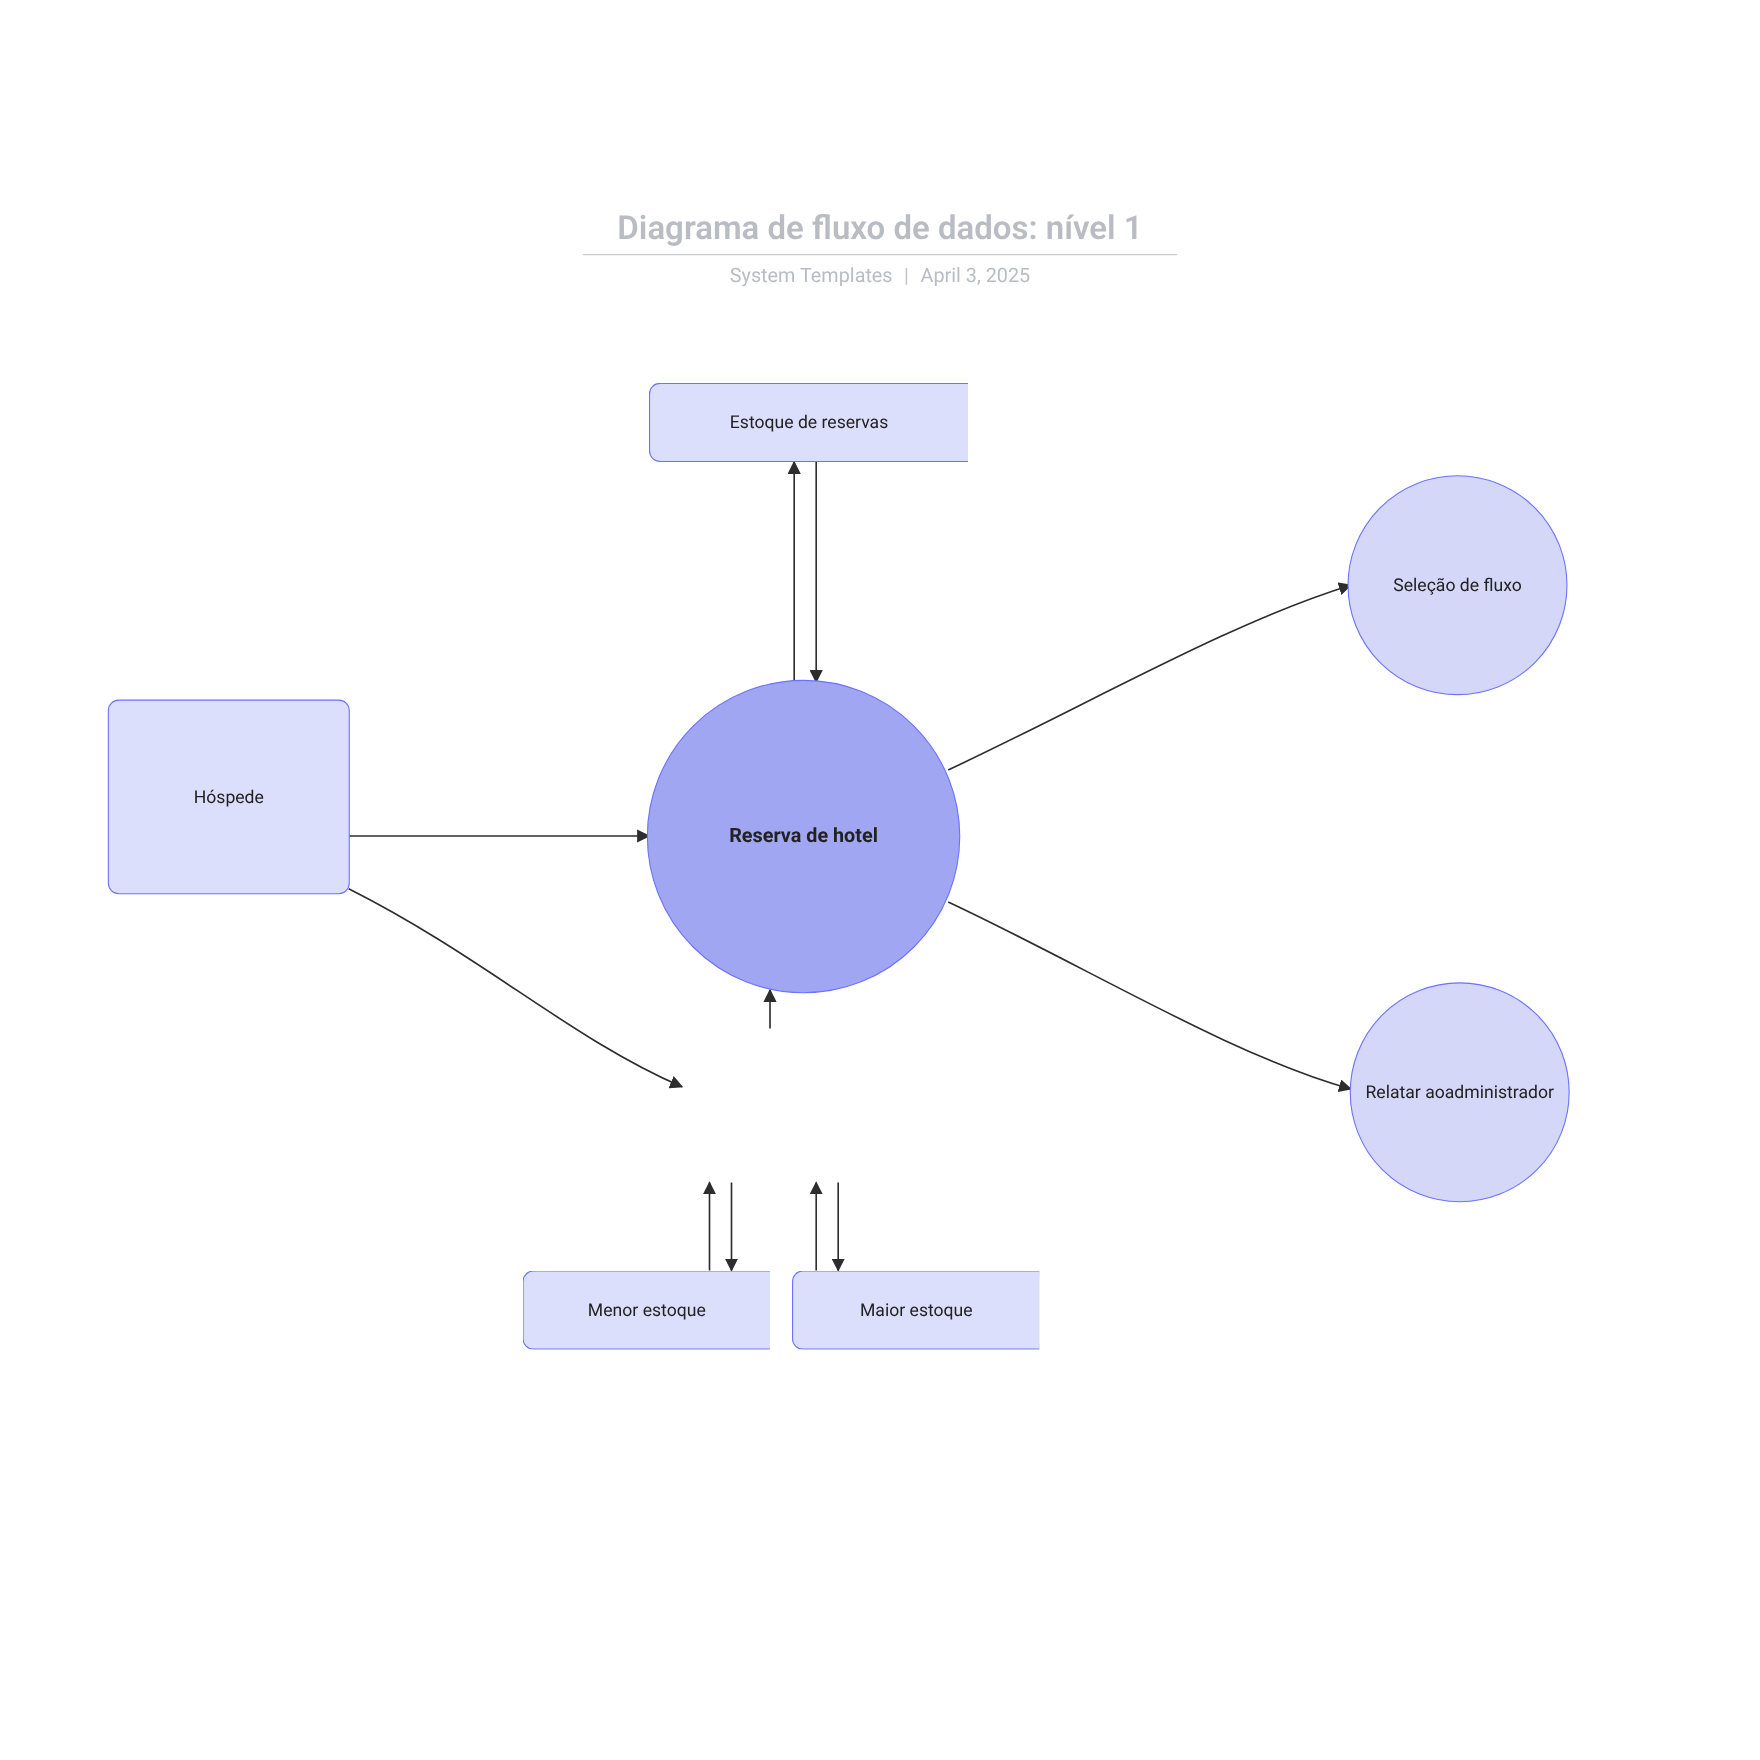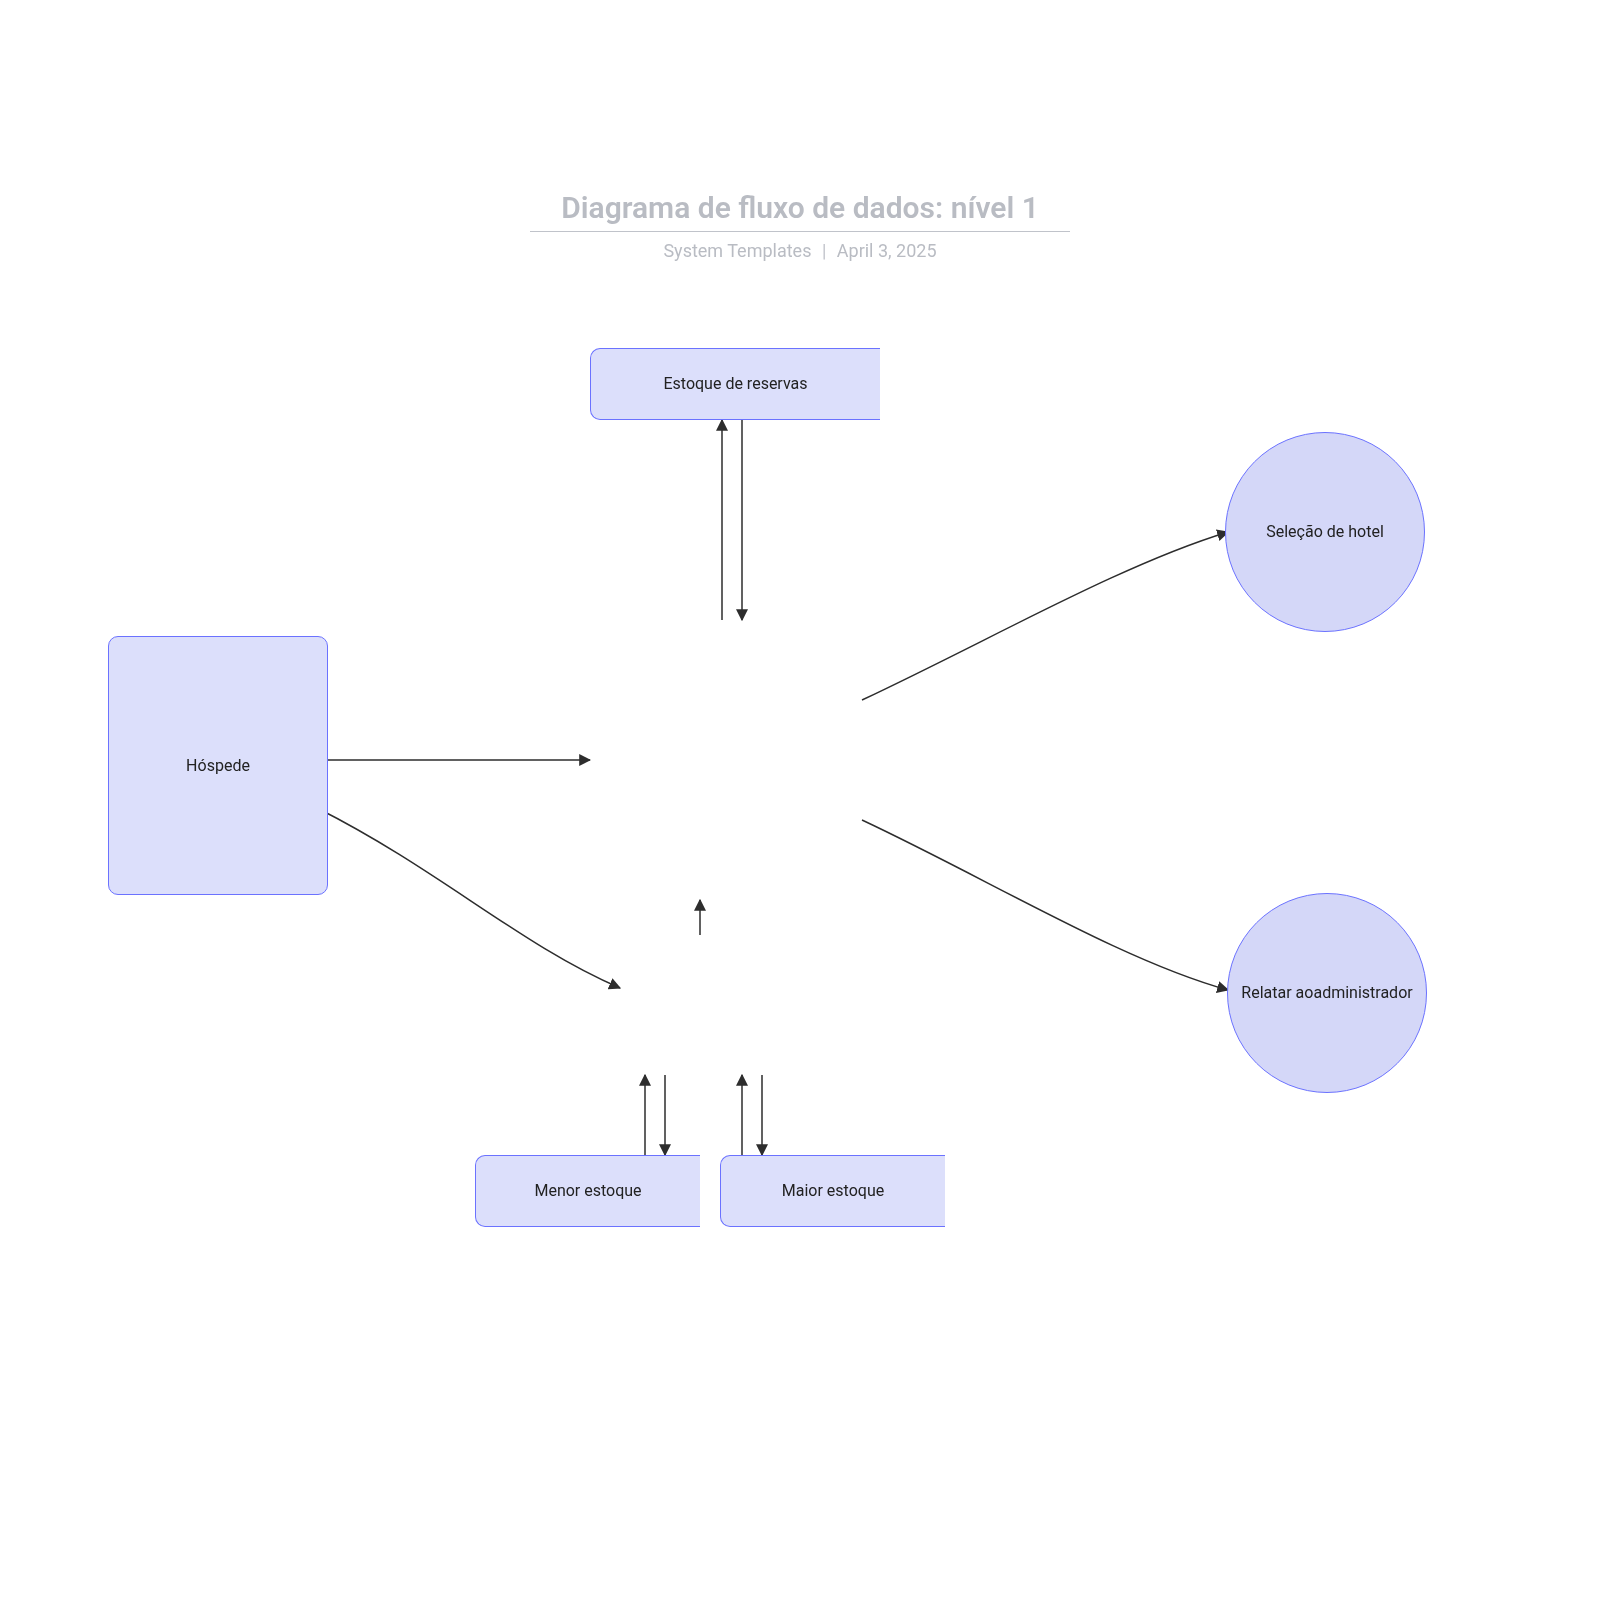--- a/index.html
+++ b/index.html
@@ -132,36 +132,39 @@
 
     <path d="M 862 700 C 990 640, 1120 565, 1228 532" stroke="#2d2d2d" stroke-width="1.5" fill="none" marker-end="url(#arrow-end)"></path>
 
     <path d="M 862 820 C 990 880, 1120 960, 1228 990" stroke="#2d2d2d" stroke-width="1.5" fill="none" marker-end="url(#arrow-end)"></path>
   </svg>
 
   <div class="node datastore" style="left:590px; top:348px; width:290px; height:72px;">
     <span>Estoque de reservas</span>
   </div>
 
-  <div class="node rect-external" style="left:108px; top:636px; width:220px; height:259px;">
+  <div class="node rect-external" style="left:98px; top:636px; width:220px; height:177px;">
     <span>Hóspede</span>
   </div>
 
+  <div class="node circle-main" style="left:588px; top:618px; width:285px; height:285px;">
+    <span>Reserva de hotel</span>
+  </div>
 
 
   <div class="node datastore" style="left:720px; top:1155px; width:225px; height:72px;">
     <span>Maior estoque</span>
   </div>
 
   <div class="node datastore" style="left:475px; top:1155px; width:225px; height:72px;">
     <span>Menor estoque</span>
   </div>
 
   <div class="node circle-light" style="left:1225px; top:432px; width:200px; height:200px;">
-    <span>Seleção de hotel</span>
+    <span>Seleção de fluxo</span>
   </div>
 
   <div class="node circle-light multiline" style="left:1227px; top:893px; width:200px; height:200px;">
     <span>Relatar ao</span>
     <span>administrador</span>
   </div>
 
 </div>
 
 </body></html>

